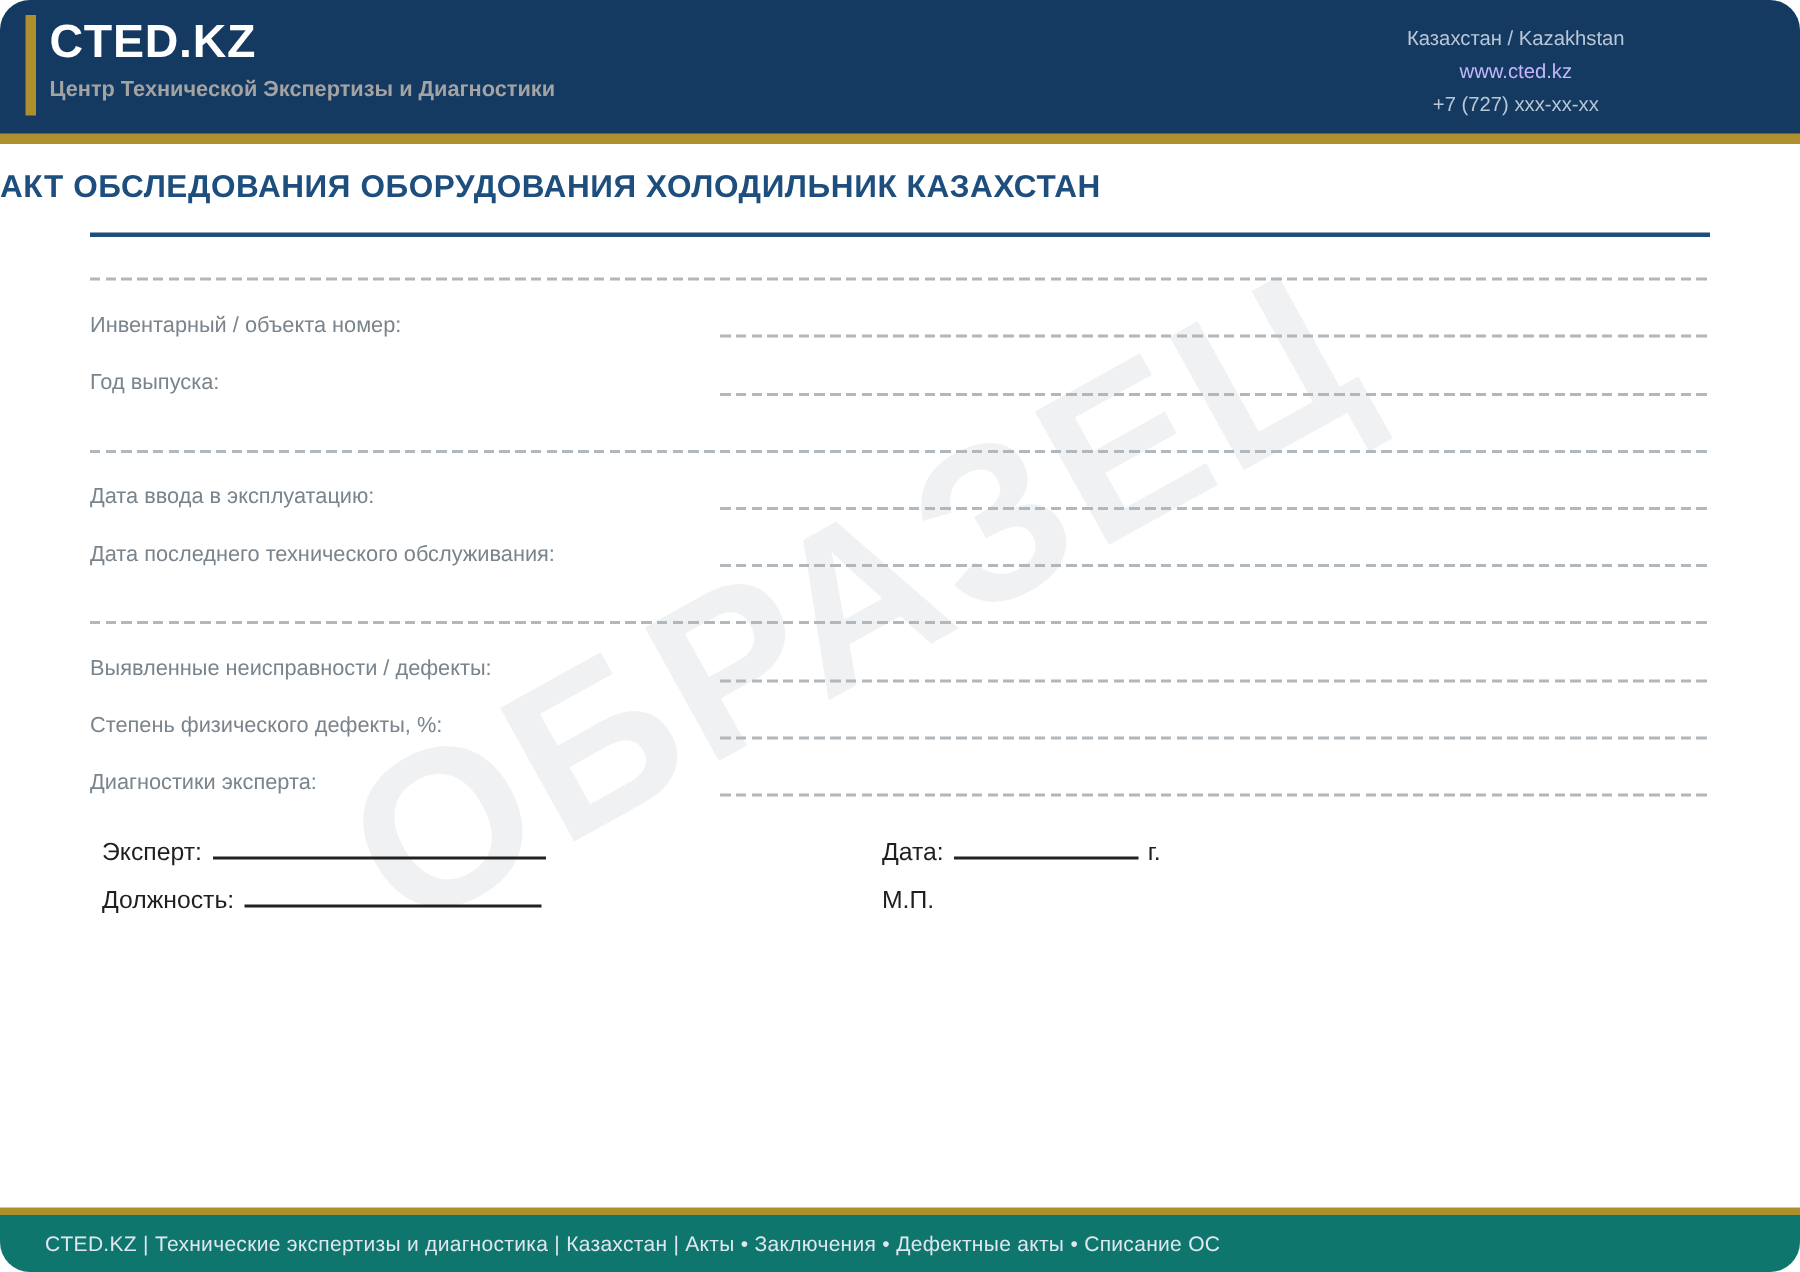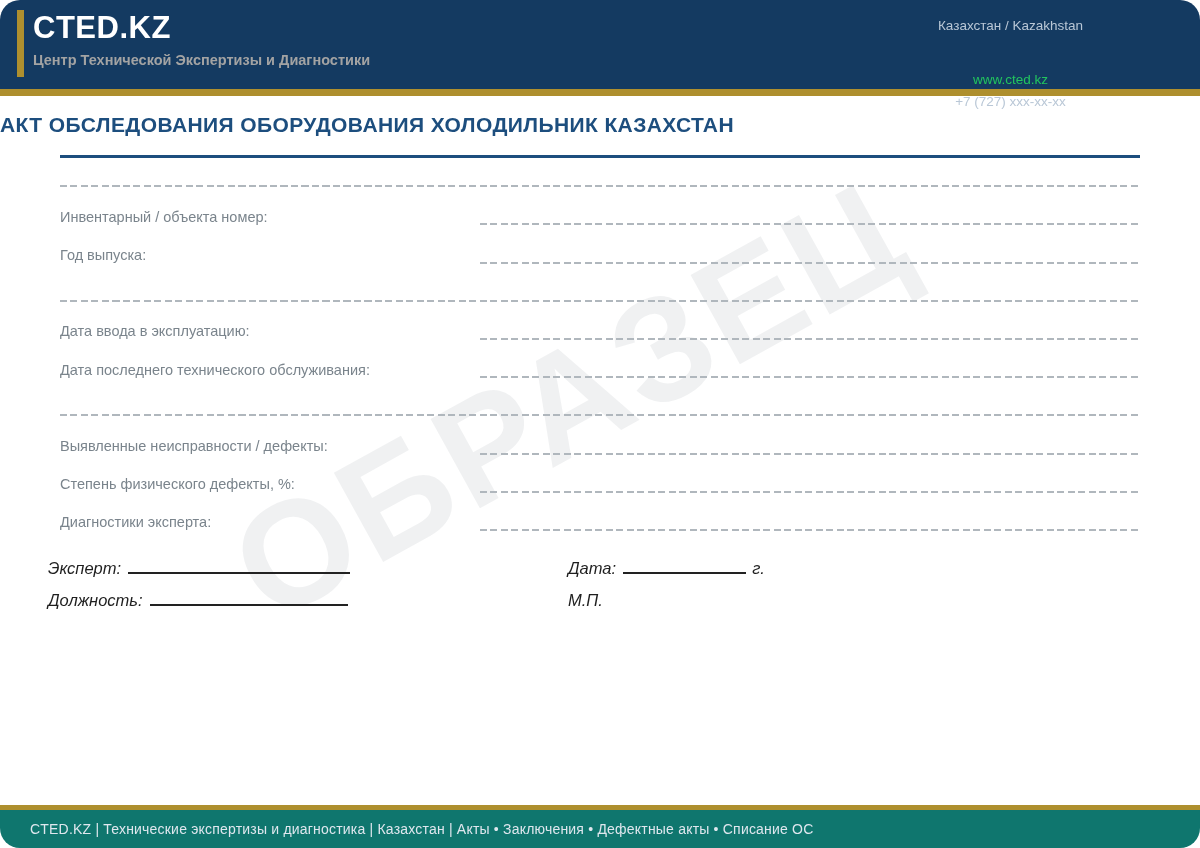--- a/index.html
+++ b/index.html
@@ -8,21 +8,21 @@
 
   
   .header { position:absolute; top:0; left:0; width:100%; height:96px;
             background:#143a61; border-bottom:7px solid #ae8f2e; }
   .accent-bar { position:absolute; left:17px; top:10px; width:7px; height:67px; background:#ae8f2e; }
   .brand { position:absolute; left:33px; top:9px; }
   .logo { color:#ffffff; font-size:31px; font-weight:700; letter-spacing:0.5px; line-height:1.2; }
   .tagline { color:#a3a3a3; font-size:14.5px; margin-top:6px;font-weight:bold; }
   .contact { position:absolute; left:938px; top:15px; font-size:13.5px; line-height:22px;text-align:center; }
   .contact .region, .contact .phone { color:#b9c7d6; }
-  .contact .site { color:#22c55e; cursor:pointer;margin-top:32px; }
+  .contact .site { color:#c4b5fd; cursor:pointer; }
 
   
   .doc-title { position:absolute; top:113px; left:0; width:100%; text-align:left;
                color:#1d4e7e; font-size:21px; font-weight:700; letter-spacing:0.4px; }
   .title-rule { position:absolute; top:155px; left:60px; width:1080px; height:3px; background:#1d4e7e; }
 
   
   .watermark { position:absolute; left:215px; top:300px; width:710px; height:200px;
                display:flex; align-items:center; justify-content:center;
                transform:rotate(-29deg); transform-origin:center;
@@ -31,22 +31,22 @@
 
   
   .fields { position:absolute; top:162px; left:60px; width:1080px; z-index:1; }
   .field-row { display:flex; align-items:flex-end; height:38.2px; }
   .field-label { width:420px; flex-shrink:0; color:#7a848c; font-size:14.5px;
                  line-height:1; padding-bottom:14px; }
   .field-line { flex:1; height:2px; margin-bottom:13px;
                 background:repeating-linear-gradient(90deg,#b0b7bd 0 7px,transparent 7px 10.5px); }
 
   
-  .sig-block { position:absolute; top:559px; left:48px; width:1080px; z-index:1;
-               color:#1f1f1f; font-size:16.5px;font-style:italic; }
+  .sig-block { position:absolute; top:559px; left:68px; width:1080px; z-index:1;
+               color:#1f1f1f; font-size:16.5px; }
   .sig-row { display:flex; height:32px; align-items:baseline; }
   .sig-left { width:520px; flex-shrink:0; }
   .sig-line { display:inline-block; border-bottom:2px solid #222222; height:13px; margin-left:7px; }
   .w222 { width:222px; } .w198 { width:198px; } .w123 { width:123px; }
   .sig-suffix { margin-left:6px; }
 
   
   .footer-gold { position:absolute; left:0; top:805px; width:100%; height:5px; background:#ae8f2e; }
   .footer-bar { position:absolute; left:0; top:810px; width:100%; height:38px; background:#0f766e;
                 display:flex; align-items:center; }

